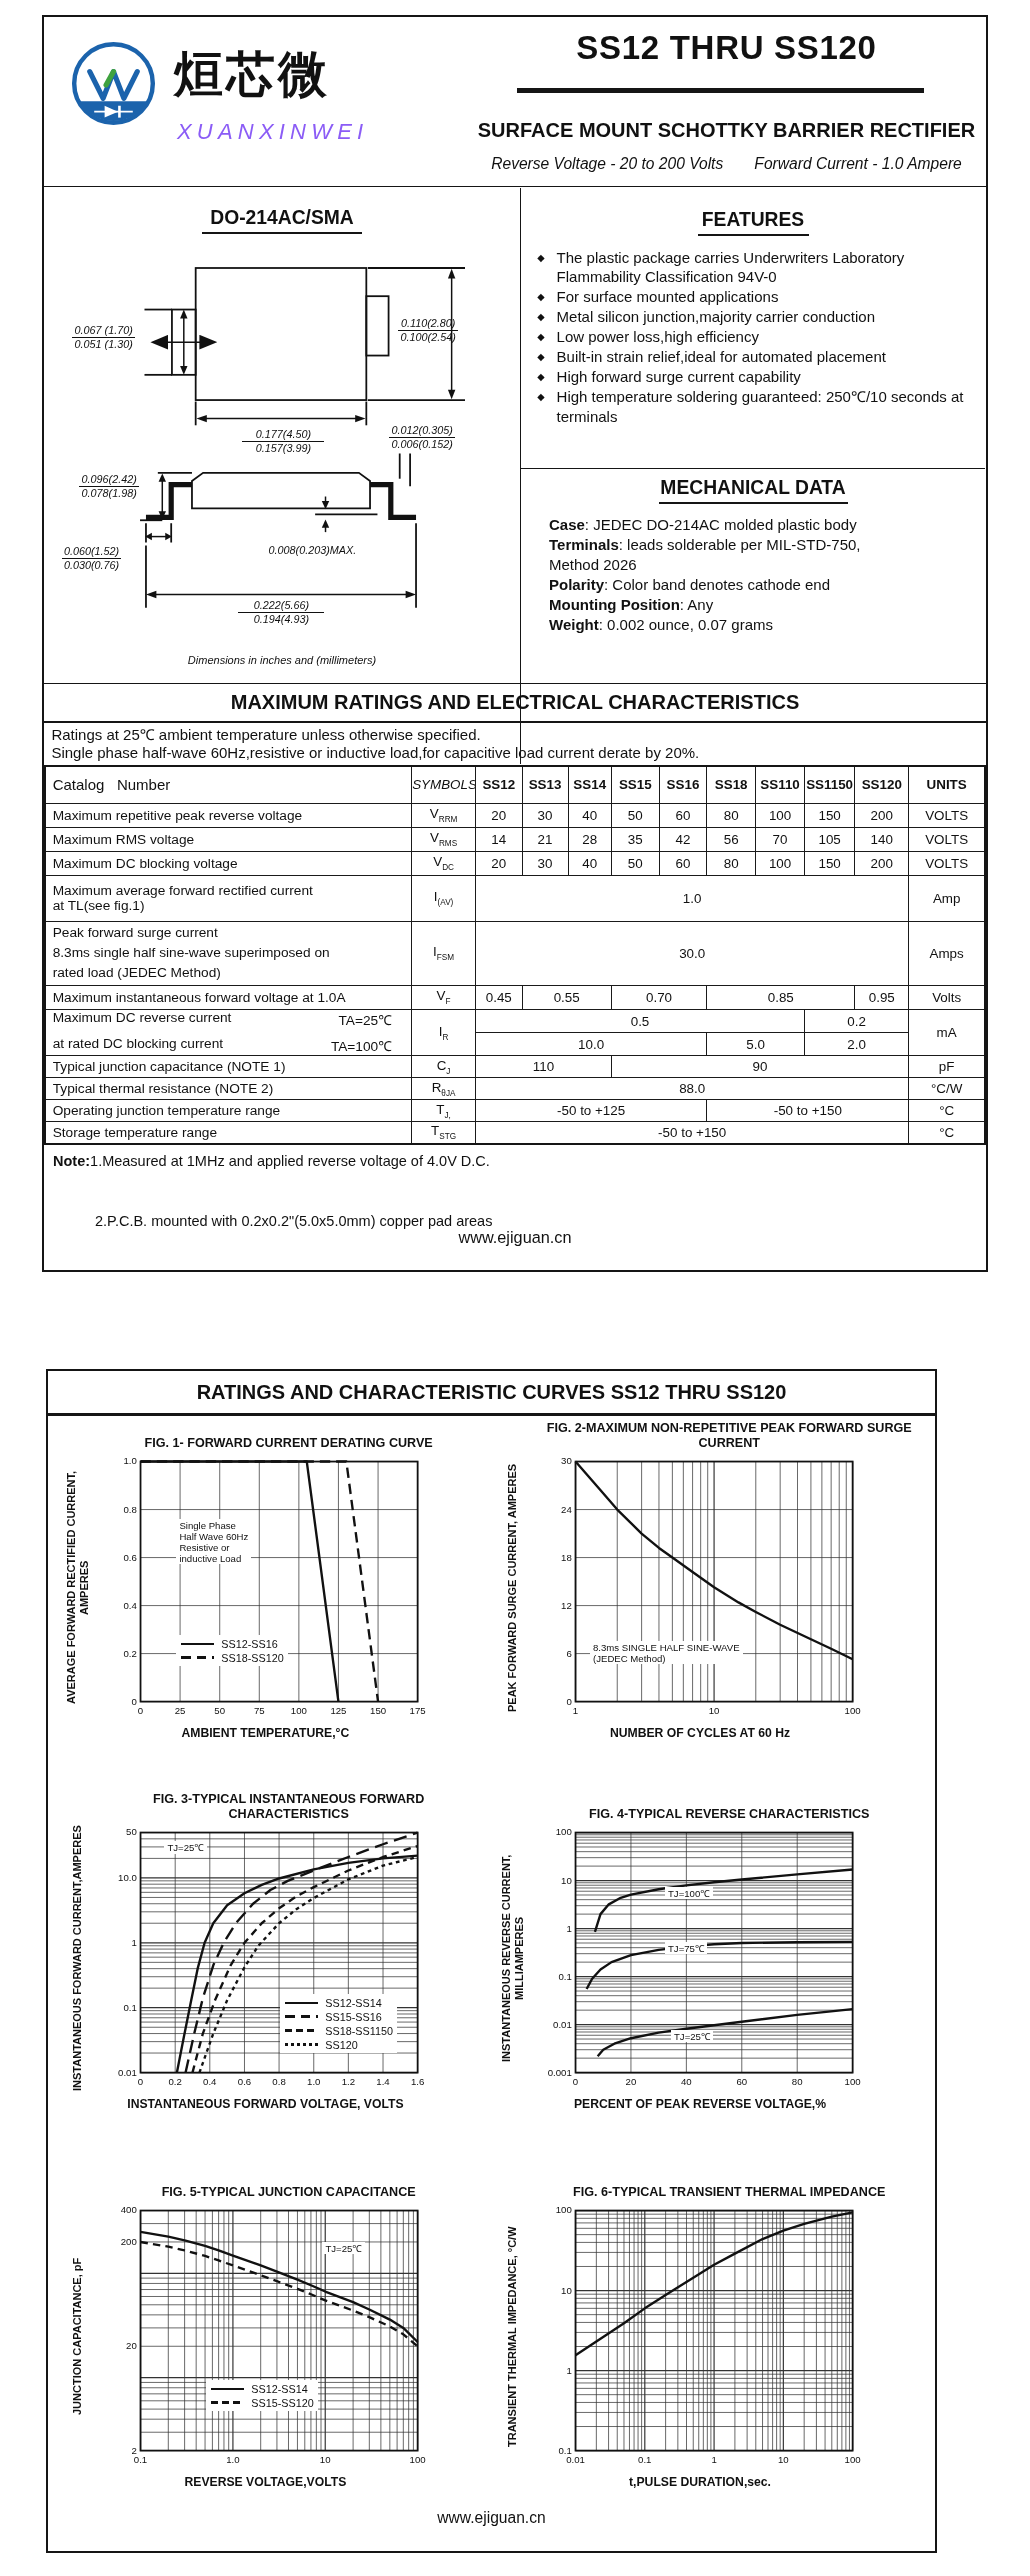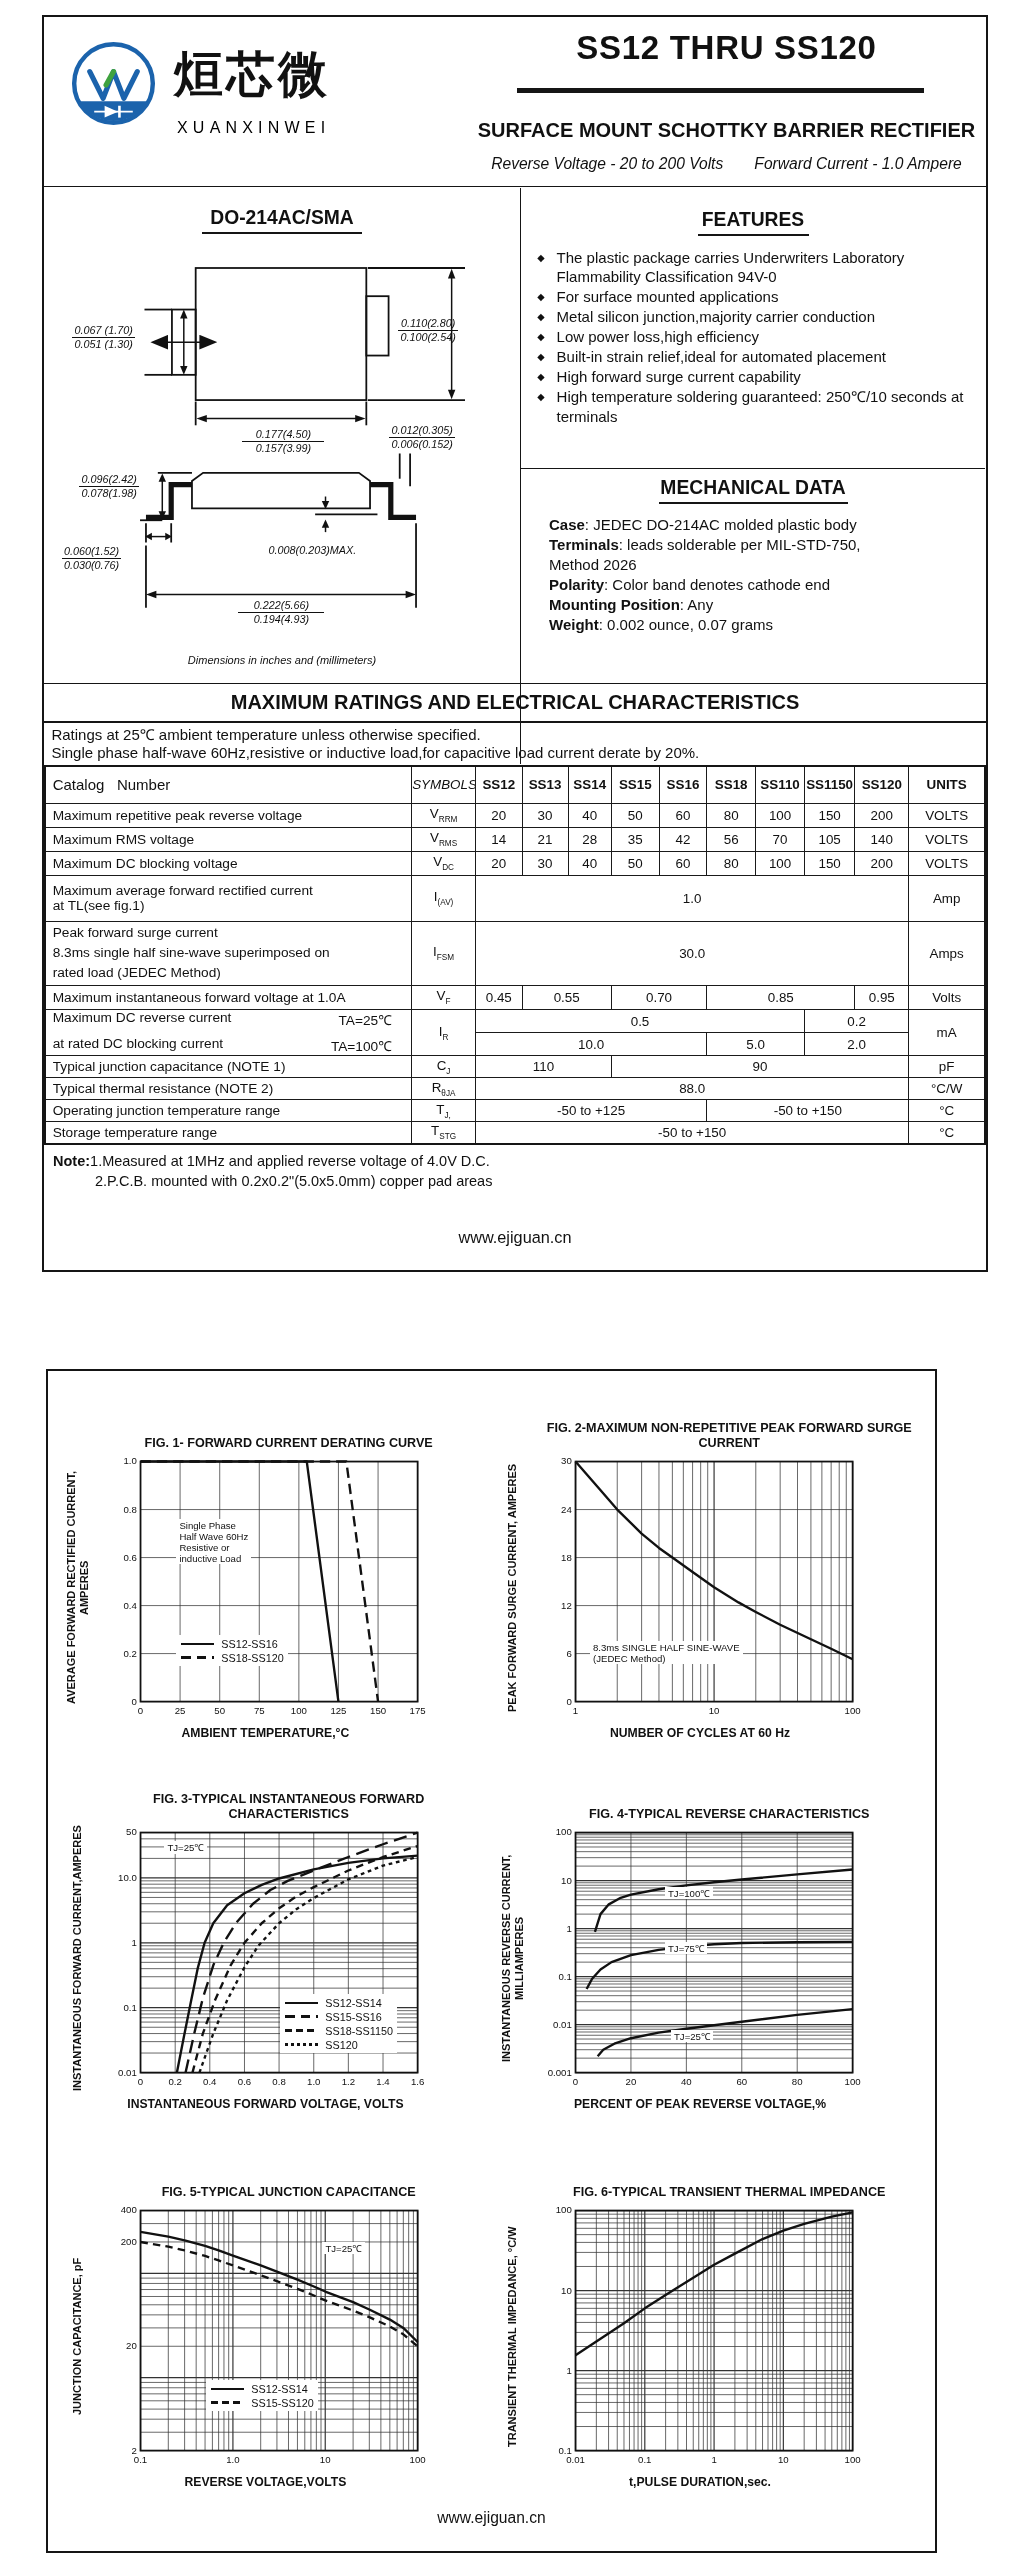--- a/index.html
+++ b/index.html
@@ -5,21 +5,21 @@
   html,body{margin:0;padding:0;background:#fff;}
   body{width:1031px;height:2576px;position:relative;font-family:"Liberation Sans",sans-serif;color:#111;}
   .box{position:absolute;border:2.2px solid #151515;background:#fff;}
   #box1{left:42px;top:15px;width:942px;height:1253px;}
   #box2{left:46px;top:1369px;width:887px;height:1180px;}
   
   #hdr{position:absolute;left:0;top:0;width:100%;height:169px;border-bottom:1.5px solid #151515;}
   #logo{position:absolute;left:25px;top:19.3px;width:349px;height:134px;}
   #logo svg{position:absolute;left:0;top:3px;}
   .logo-cn{position:absolute;left:105px;top:6px;font-size:49px;font-weight:700;letter-spacing:3px;}
-  .logo-latin{position:absolute;left:108px;top:83px;font-size:16px;font-weight:500;letter-spacing:5.2px;color:#000000;}
+  .logo-latin{position:absolute;left:108px;top:83px;font-size:22px;font-weight:500;letter-spacing:5.2px;color:#8b5cf6;font-style:italic;}
   #title{position:absolute;left:430px;top:12px;width:505px;text-align:center;font-size:33px;font-weight:700;letter-spacing:0.7px;}
   #title-rule{position:absolute;left:473px;top:71px;width:407px;height:4.5px;background:#151515;}
   #subtitle{position:absolute;left:430px;top:102px;width:505px;text-align:center;font-size:20px;font-weight:700;}
   #tagline{position:absolute;left:430px;top:138px;width:505px;text-align:center;font-size:15.6px;font-style:italic;}
   #tagline span{margin:0 13.4px;}
   
   #cols{position:absolute;left:0;top:171px;width:100%;height:496px;}
   #colL{position:absolute;left:0;top:0;width:476px;height:496px;}
   #colR{position:absolute;left:476px;top:0;width:464px;height:576px;border-left:1.5px solid #151515;}
   .sec-h{text-align:center;font-size:19.3px;font-weight:700;}
@@ -48,21 +48,21 @@
   #rtable td.lbl{text-align:left;padding-left:6.7px;font-size:13.7px;}
   #rtable tr{height:23px;}
   .sym{font-size:13.4px;}
   .sym sub{font-size:8.2px;}
   .hdr-cell{font-weight:700;font-size:13.4px;}
   .sym-hdr{font-style:italic;font-size:12px;font-weight:400;}
   .two-line span{display:block;}
   .irlbl{display:flex;justify-content:space-between;padding-right:19.3px;}
   
   #tbl-notes{position:absolute;left:9px;top:1134px;font-size:14.5px;line-height:20px;}
-  #tbl-notes .n2{padding-left:42px;}
+  #tbl-notes .n2{padding-left:42px;margin-top:40px;}
   .site{position:absolute;left:0;width:100%;text-align:center;font-size:16.3px;}
   #site1{top:1211px;}
   
   #banner2{top:0;height:42px;line-height:42px;font-size:20px;border-bottom:3.7px solid #151515;}
   .fig{position:absolute;}
   .fig-title{text-align:center;font-weight:700;font-size:12.6px;line-height:15px;margin:0 4.5px 3px 47px;min-height:31px;display:flex;align-items:flex-end;justify-content:center;}
   .fig-body{position:relative;margin-left:47px;width:326px;height:267px;}
   .ylab{position:absolute;left:-46px;top:0;width:43px;height:267px;writing-mode:vertical-rl;transform:rotate(180deg);display:flex;align-items:center;justify-content:center;font-weight:700;font-size:11px;line-height:12.6px;text-align:center;}
   .xlab{margin-left:47px;margin-top:4.5px;width:326px;text-align:center;font-weight:700;font-size:12.2px;line-height:14px;}
   svg.chart text{font-family:"Liberation Sans",sans-serif;font-size:13px;fill:#111;}
@@ -414,20 +414,21 @@
 
   <div id="tbl-notes">
     <div><b>Note:</b><span>1.Measured at 1MHz and applied reverse voltage of 4.0V D.C.</span></div>
     <div class="n2">2.P.C.B. mounted with 0.2x0.2"(5.0x5.0mm) copper pad areas</div>
   </div>
 
   <div class="site" id="site1">www.ejiguan.cn</div>
 </div>
 
 <div class="box" id="box2">
+  <div class="banner" id="banner2">RATINGS AND CHARACTERISTIC CURVES SS12 THRU SS120</div>
 
   <div class="fig" style="left:7.4px;top:49px;width:424px">
     <div class="fig-title">FIG. 1- FORWARD CURRENT DERATING CURVE</div>
     <div class="fig-body">
       <div class="ylab">AVERAGE FORWARD RECTIFIED CURRENT, AMPERES</div>
       <svg class="chart" width="326" height="267" viewBox="0 0 440 360">
           <line x1="52.0" y1="10" x2="52.0" y2="334" stroke="#333" stroke-width="1"></line>
           <line x1="105.4" y1="10" x2="105.4" y2="334" stroke="#333" stroke-width="1"></line>
           <line x1="158.9" y1="10" x2="158.9" y2="334" stroke="#333" stroke-width="1"></line>
           <line x1="212.3" y1="10" x2="212.3" y2="334" stroke="#333" stroke-width="1"></line>

